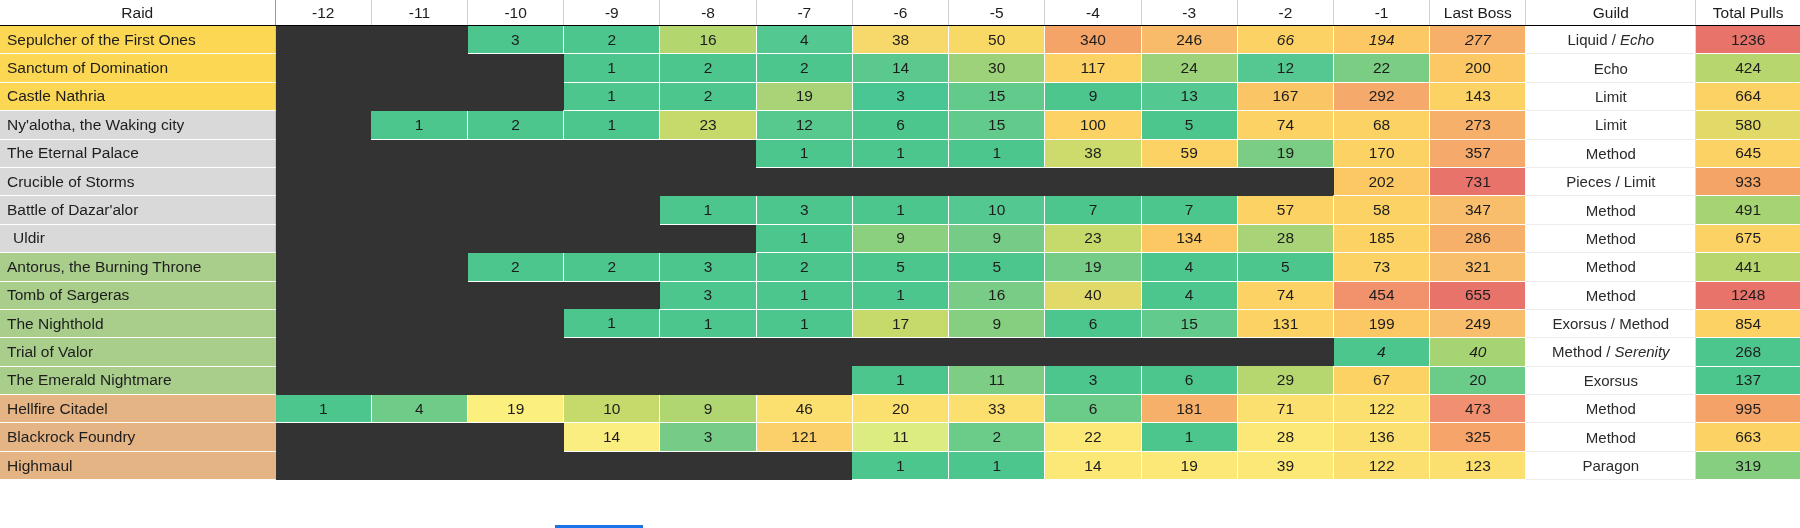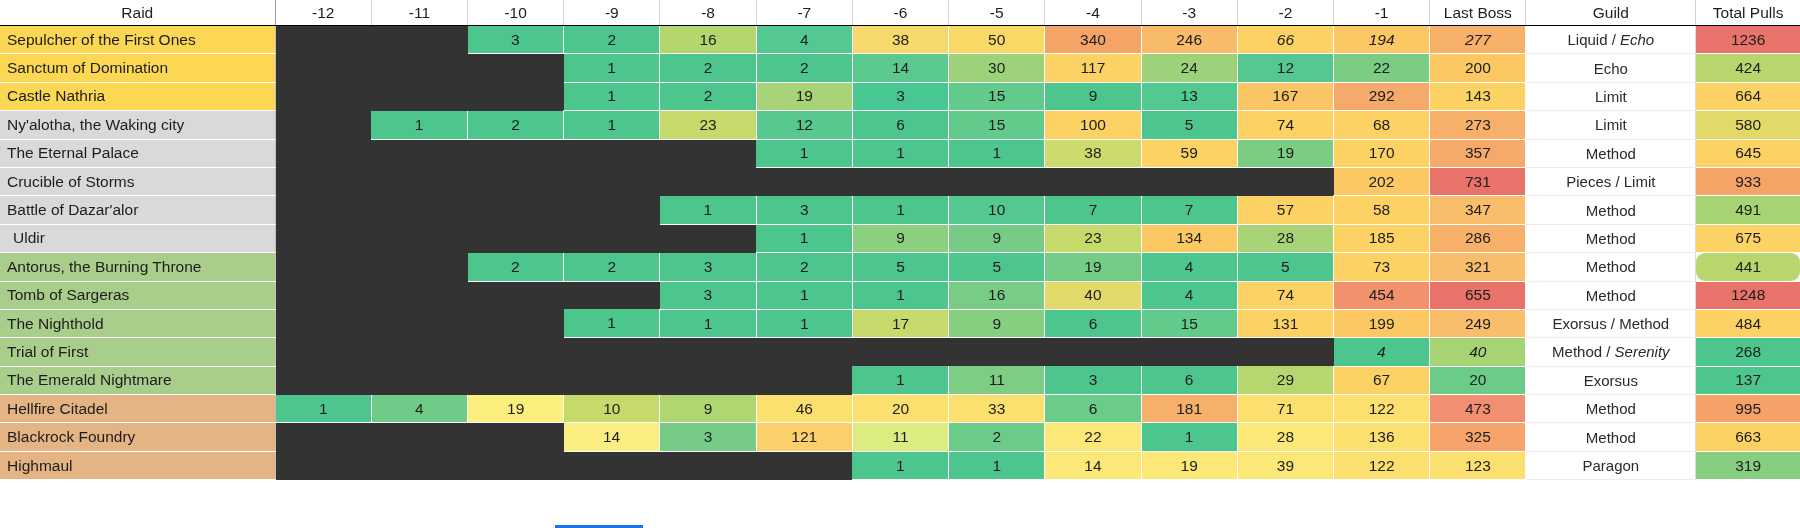--- a/index.html
+++ b/index.html
@@ -297,21 +297,21 @@
           <td class="num-cell" style="background: rgb(77, 198, 142);"><span>3</span></td>
           <td class="num-cell" style="background: rgb(77, 198, 142);"><span>2</span></td>
           <td class="num-cell" style="background: rgb(77, 198, 142);"><span>5</span></td>
           <td class="num-cell" style="background: rgb(77, 198, 142);"><span>5</span></td>
           <td class="num-cell" style="background: rgb(116, 204, 135);"><span>19</span></td>
           <td class="num-cell" style="background: rgb(77, 198, 142);"><span>4</span></td>
           <td class="num-cell" style="background: rgb(77, 198, 142);"><span>5</span></td>
           <td class="num-cell" style="background: rgb(251, 210, 99);"><span>73</span></td>
           <td class="num-cell" style="background: rgb(248, 190, 107);"><span>321</span></td>
           <td class="guild-cell">Method</td>
-          <td class="total-cell" style="background: rgb(183, 215, 110); border-radius: 9px;">441</td>
+          <td class="total-cell" style="background: rgb(183, 215, 110);">441</td>
         </tr>
         <tr>
           <td class="raid-cell" style="background: rgb(169, 205, 139);">Tomb of Sargeras</td>
           <td class="empty-cell"></td>
           <td class="empty-cell"></td>
           <td class="empty-cell"></td>
           <td class="empty-cell"></td>
           <td class="num-cell" style="background: rgb(77, 198, 142);"><span>3</span></td>
           <td class="num-cell" style="background: rgb(77, 198, 142);"><span>1</span></td>
           <td class="num-cell" style="background: rgb(77, 198, 142);"><span>1</span></td>
@@ -333,24 +333,24 @@
           <td class="num-cell" style="background: rgb(77, 198, 142);"><span>1</span></td>
           <td class="num-cell" style="background: rgb(77, 198, 142);"><span>1</span></td>
           <td class="num-cell" style="background: rgb(198, 218, 108);"><span>17</span></td>
           <td class="num-cell" style="background: rgb(134, 207, 129);"><span>9</span></td>
           <td class="num-cell" style="background: rgb(77, 198, 142);"><span>6</span></td>
           <td class="num-cell" style="background: rgb(98, 202, 139);"><span>15</span></td>
           <td class="num-cell" style="background: rgb(251, 210, 99);"><span>131</span></td>
           <td class="num-cell" style="background: rgb(251, 200, 99);"><span>199</span></td>
           <td class="num-cell" style="background: rgb(248, 190, 107);"><span>249</span></td>
           <td class="guild-cell">Exorsus / Method</td>
-          <td class="total-cell" style="background: rgb(251, 210, 99);">484</td>
-        </tr>
-        <tr>
-          <td class="raid-cell" style="background: rgb(169, 205, 139);">Trial of First</td>
+          <td class="total-cell" style="background: rgb(251, 210, 99);">854</td>
+        </tr>
+        <tr>
+          <td class="raid-cell" style="background: rgb(169, 205, 139);">Trial of Valor</td>
           <td class="empty-cell"></td>
           <td class="empty-cell"></td>
           <td class="empty-cell"></td>
           <td class="empty-cell"></td>
           <td class="empty-cell"></td>
           <td class="empty-cell"></td>
           <td class="empty-cell"></td>
           <td class="empty-cell"></td>
           <td class="empty-cell"></td>
           <td class="empty-cell"></td>

